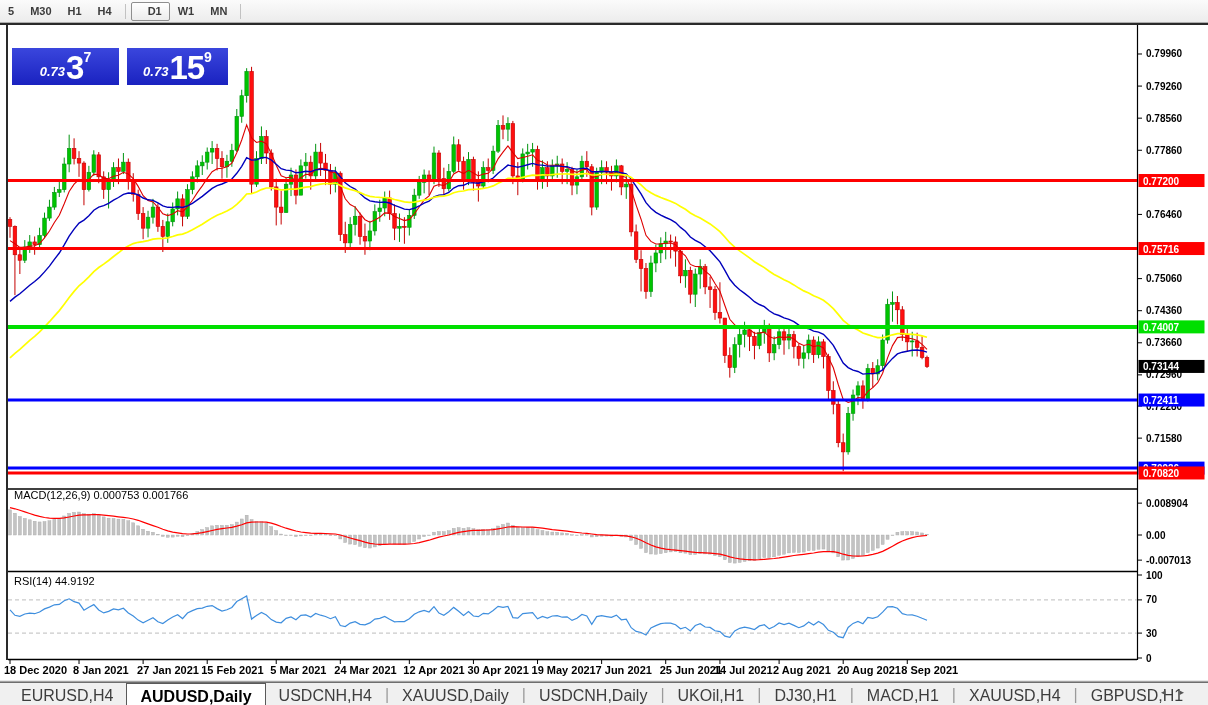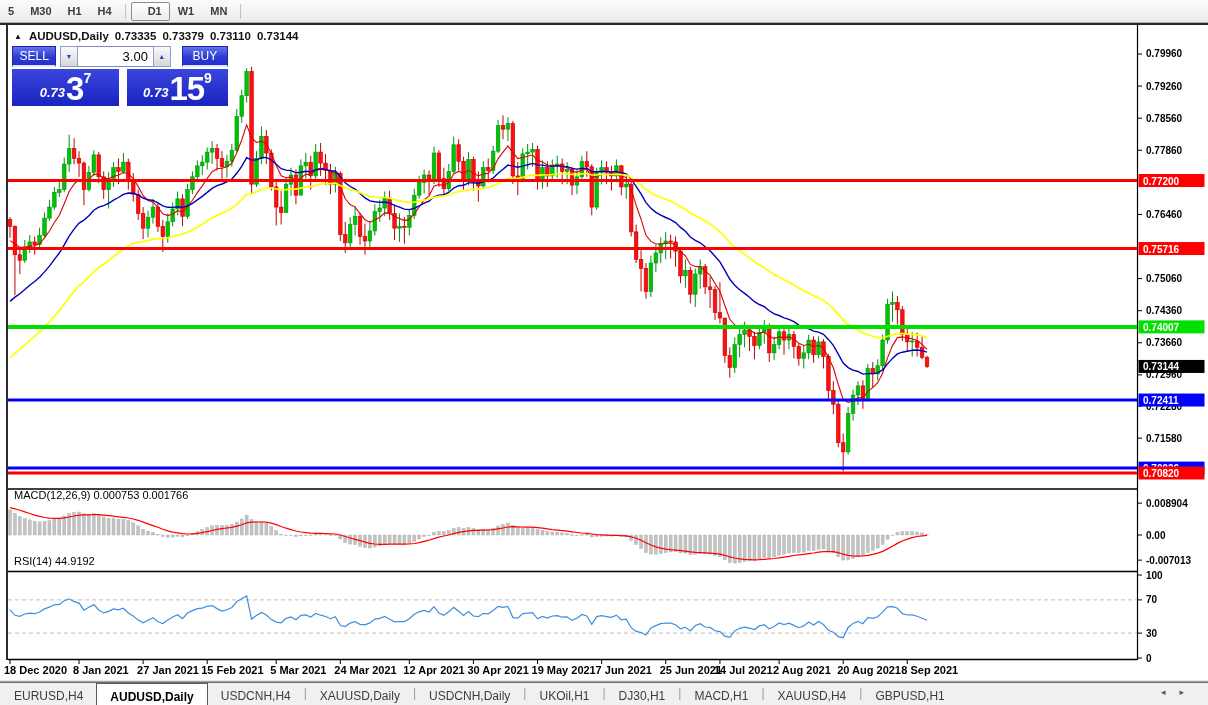--- a/index.html
+++ b/index.html
@@ -33,21 +33,21 @@
          justify-content:center;padding-bottom:2px;cursor:pointer;}
   .pxbox .sm{font-size:13px;font-weight:700;margin:0 1px 4px 0;font-style:italic;}
   .pxbox .big{font-size:33px;font-weight:700;line-height:30px;letter-spacing:-1px;}
   .pxbox .sup{font-size:14px;font-weight:700;align-self:flex-start;margin-top:1px;}
   #sellbox{width:107px;margin-right:8px;} #buybox{width:101px;}
   
   .indlab{position:absolute;left:14px;font-size:11px;color:#000;white-space:nowrap;}
   .indlab b{font-weight:400;}
   
   #tabbar{position:absolute;left:0;top:682px;width:1208px;height:23px;background:#f0f0f0;border-top:1px solid #6e6e6e;
-          display:flex;align-items:stretch;padding-left:1px;box-sizing:border-box;font-size:12px;color:#3d3d3d;}
+          display:flex;align-items:stretch;padding-left:8px;box-sizing:border-box;font-size:16px;color:#3d3d3d;}
   .tab{padding:3px 13px 0 13px;cursor:pointer;display:flex;align-items:center;height:19px;}
   .tab.active{background:#fff;border:1px solid #5a5a5a;border-bottom:none;font-weight:700;color:#000;margin-top:0px;}
   .tabsep{color:#9a9a9a;padding-top:3px;}
   #tabarrows{position:absolute;right:10px;top:687px;font-size:9px;color:#555;letter-spacing:14px;cursor:pointer;}
 </style>
 </head>
 <body>
 
 <div id="toolbar">
     <div class="tf-btn">5</div>
@@ -724,52 +724,40 @@
       <rect x="1138.5" y="370.54074702886237" width="66" height="13" fill="#0000ff"></rect>
       <text x="1143" y="381.04074702886237" font-size="10" font-weight="700" fill="#ffffff">0.72411</text>
       <rect x="1138.5" y="438.613752122241" width="66" height="13" fill="#0000ff"></rect>
       <text x="1143" y="449.113752122241" font-size="10" font-weight="700" fill="#ffffff">0.70926</text>
       <rect x="1138.5" y="443.4728353140914" width="66" height="13" fill="#ff0000"></rect>
       <text x="1143" y="453.9728353140914" font-size="10" font-weight="700" fill="#ffffff">0.70820</text>
       <rect x="1138.5" y="336.939728353141" width="66" height="13" fill="#000000"></rect>
       <text x="1143" y="347.439728353141" font-size="10" font-weight="700" fill="#ffffff">0.73144</text>
     </svg>
 
-  <div id="hdr">
-    <span class="tri">▲</span><span>AUDUSD,Daily</span><span class="num">0.73335</span><span class="num">0.73379</span><span class="num">0.73110</span><span class="num">0.73144</span>
-  </div>
 
   <div id="trade">
-    <div class="trow1">
-      <div class="tbtn">SELL</div>
-      <div class="tgap" style="width:4px"></div>
-      <div class="spin">▼</div>
-      <input id="vol" value="3.00" style="">
-      <div class="spin">▲</div>
-      <div class="tgap"></div>
-      <div class="tbtn" style="width:48px">BUY</div>
-    </div>
     <div class="trow2">
       <div class="pxbox" id="sellbox">
         <span class="sm">0.73</span>
         <span class="big">3</span>
         <span class="sup">7</span>
       </div>
       <div class="pxbox" id="buybox">
         <span class="sm">0.73</span>
         <span class="big">15</span>
         <span class="sup">9</span>
       </div>
     </div>
   </div>
 
   <div class="indlab" style="top:466px">
     <b>MACD(12,26,9)</b>&nbsp;<b>0.000753 0.001766</b>
   </div>
-  <div class="indlab" style="top:532px">
+  <div class="indlab" style="top:552px">
     <b>RSI(14)</b>&nbsp;<b>44.9192</b>
   </div>
 </div>
 
 <div id="tabbar">
     <div class="tab">EURUSD,H4</div>
     <div class="tab active">AUDUSD,Daily</div>
     <div class="tab">USDCNH,H4</div>
     <div class="tabsep">|</div>
     <div class="tab">XAUUSD,Daily</div>

